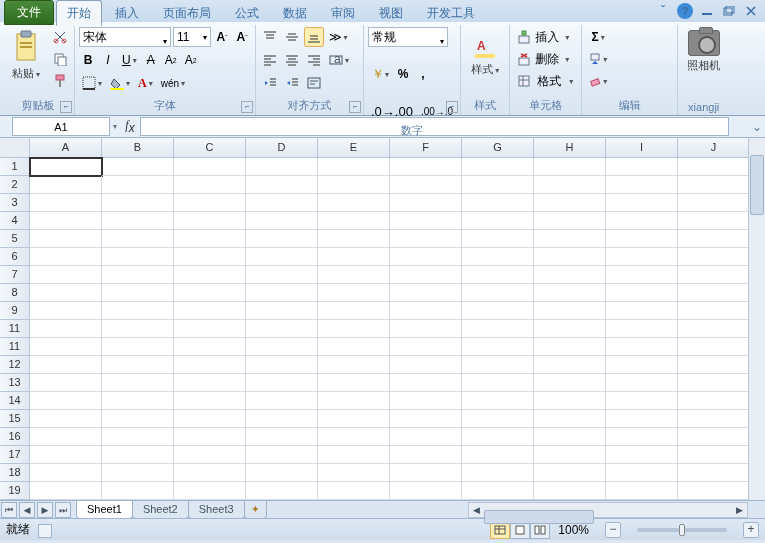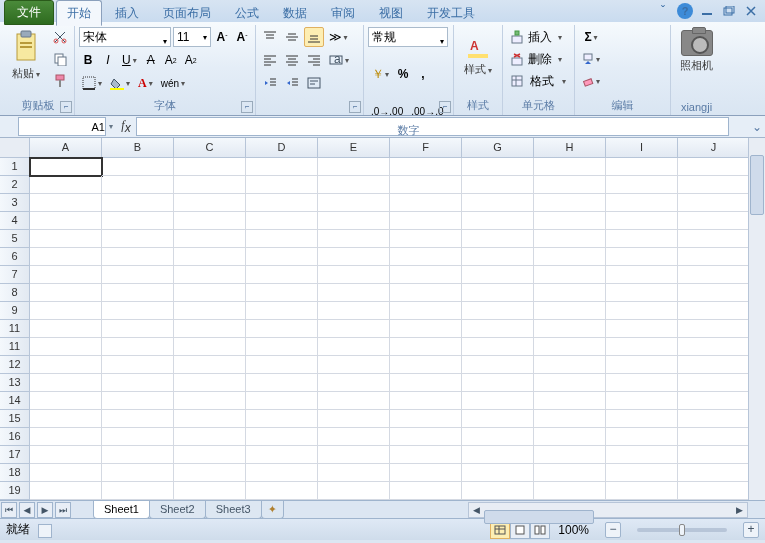--- a/index.html
+++ b/index.html
@@ -18,38 +18,38 @@
 .dlg{position:absolute;right:2px;bottom:2px;width:12px;height:12px;border:1px solid #9ab;font-size:8px;color:#5a7ba5;text-align:center;line-height:9px;cursor:pointer}
 .col{display:flex;flex-direction:column;gap:2px}
 .row{display:flex;gap:2px;align-items:center}
 .btn{border:1px solid transparent;padding:1px 2px;border-radius:2px;cursor:pointer;display:inline-flex;align-items:center;justify-content:center;min-width:18px;height:20px}
 .bigbtn{display:flex;flex-direction:column;align-items:center;padding:2px 4px;cursor:pointer;border:1px solid transparent;border-radius:3px;min-width:40px}
 .bigbtn .lbl{font-size:11px;color:#3a3a3a;margin-top:2px;text-align:center}
 .fontname{width:92px;height:20px;border:1px solid #abc;background:#fff;padding:0 3px;display:flex;align-items:flex-end;justify-content:space-between}
 .fontsize{width:38px;height:20px;border:1px solid #abc;background:#fff;padding:0 3px;display:flex;align-items:center;justify-content:space-between}
 .dd::after{content:"▾";font-size:8px;color:#555;margin-left:2px}
 .namebox{height:22px;background:#e6eef7;border-bottom:1px solid #a3b5cc;display:flex;align-items:center}
-.nb-in{width:88px;height:19px;background:#fff;border:1px solid #9fb4cd;text-align:right;font-family:Arial;font-size:11px;margin-left:18px}
+.nb-in{width:98px;height:19px;background:#fff;border:1px solid #9fb4cd;text-align:center;font-family:Arial;font-size:11px;margin-left:12px}
 .fx{width:20px;text-align:center;font-style:italic;font-family:"Times New Roman";color:#333}
 .fbar{flex:1;height:19px;background:#fff;border:1px solid #9fb4cd;margin-right:20px}
 .exp{width:16px;text-align:center;color:#5a7ba5;cursor:pointer}
 .sheet{position:relative;background:#fff;height:362px;overflow:hidden}
 .corner{position:absolute;left:0;top:0;width:30px;height:20px;background:#e8edf4;border-right:1px solid #b7c5d8;border-bottom:1px solid #b7c5d8}
 .colheads{position:absolute;left:30px;top:0;height:20px;display:flex}
 .ch{width:72px;height:20px;background:linear-gradient(#f4f8fc,#e2e9f2);border-right:1px solid #b7c5d8;border-bottom:1px solid #b7c5d8;text-align:center;font-family:Arial;font-size:11px;line-height:19px;color:#333}
 .rowheads{position:absolute;left:0;top:20px;width:30px}
 .rh{height:18px;background:linear-gradient(90deg,#f4f8fc,#e2e9f2);border-right:1px solid #b7c5d8;border-bottom:1px solid #b7c5d8;text-align:center;font-family:Arial;font-size:11px;line-height:17px;color:#333}
 .cells{position:absolute;left:30px;top:20px}
 .crow{display:flex}
 .cell{width:72px;height:18px;border-right:1px solid #d4d9e2;border-bottom:1px solid #d4d9e2}
 .cell.sel{outline:2px solid #333;outline-offset:-1px}
 .vscroll{position:absolute;right:0;top:0;width:17px;height:100%;background:#e8edf4;border-left:1px solid #b7c5d8}
 .sheetbar{height:18px;background:#dce6f2;display:flex;align-items:center;border-top:1px solid #9fb4cd;position:relative}
 .navb{width:16px;height:16px;border:1px solid #9fb4cd;background:#e8eef6;margin:0 1px;text-align:center;font-size:9px;line-height:14px;cursor:pointer;color:#456}
-.stabs{display:flex;margin-left:21px}
+.stabs{display:flex;margin-left:4px}
 .stab{padding:2px 10px 1px;background:#fff;border:1px solid #9fb4cd;border-top:none;border-radius:0 0 4px 4px;margin-right:-1px;font-size:11px;cursor:pointer}
 .stab.inac{background:#dde7f2;color:#456}
 .stab.new{padding:2px 6px;color:#b08030}
 .hscroll{position:absolute;right:17px;top:1px;height:16px;width:280px;background:#e8edf4;border:1px solid #b7c5d8;display:flex;align-items:center}
 .hscroll .ar{width:15px;text-align:center;font-size:9px;color:#456;cursor:pointer}
 .hscroll .tk{flex:1;position:relative}
 .hscroll .th{position:absolute;left:0;width:110px;height:14px;background:#cfdbeb;border:1px solid #9fb4cd;border-radius:2px}
 .status{height:22px;background:linear-gradient(#dfe9f5,#cfdceb);border-top:1px solid #9fb4cd;display:flex;align-items:center;padding:0 6px;justify-content:space-between}
 .zoom{display:flex;align-items:center;gap:16px}
 .zbtn{width:16px;height:16px;border:1px solid #9fb4cd;background:#eef3f9;text-align:center;line-height:13px;cursor:pointer;border-radius:2px;color:#456}
@@ -277,20 +277,21 @@
             </span>
         <span class="btn">
               <svg width="14" height="14">
                 <rect x="1" y="2" width="12" height="10" fill="none" stroke="#456"></rect>
                 <path d="M3 5h8M3 8h5" stroke="#456"></path>
               </svg>
             </span>
       </div>
     </div>
       </div>
+    <div class="glabel">对齐方式</div>
     <div class="dlg">⌐</div>
   </div>
 
   <div class="group" style="min-width:90px">
     <div class="gbody">
         <div class="col" style="gap:17px">
       <div class="row">
             <div class="fontname" style="width:80px">
               <span>常规</span>
               <span style="font-size:8px">▾</span>
@@ -304,21 +305,21 @@
             </span>
         <span class="btn">
               <b>%</b>
             </span>
         <span class="btn">
               <b>,</b>
             </span>
       </div>
       <div class="row">
         <span class="btn">
-              <span style="font-size:10px">.0→.00</span>
+              <span style="font-size:13px">.0→.00</span>
             </span>
         <span class="btn">
               <span style="font-size:10px">.00→.0</span>
             </span>
       </div>
     </div>
       </div>
     <div class="glabel">数字</div>
     <div class="dlg">⌐</div>
   </div>

